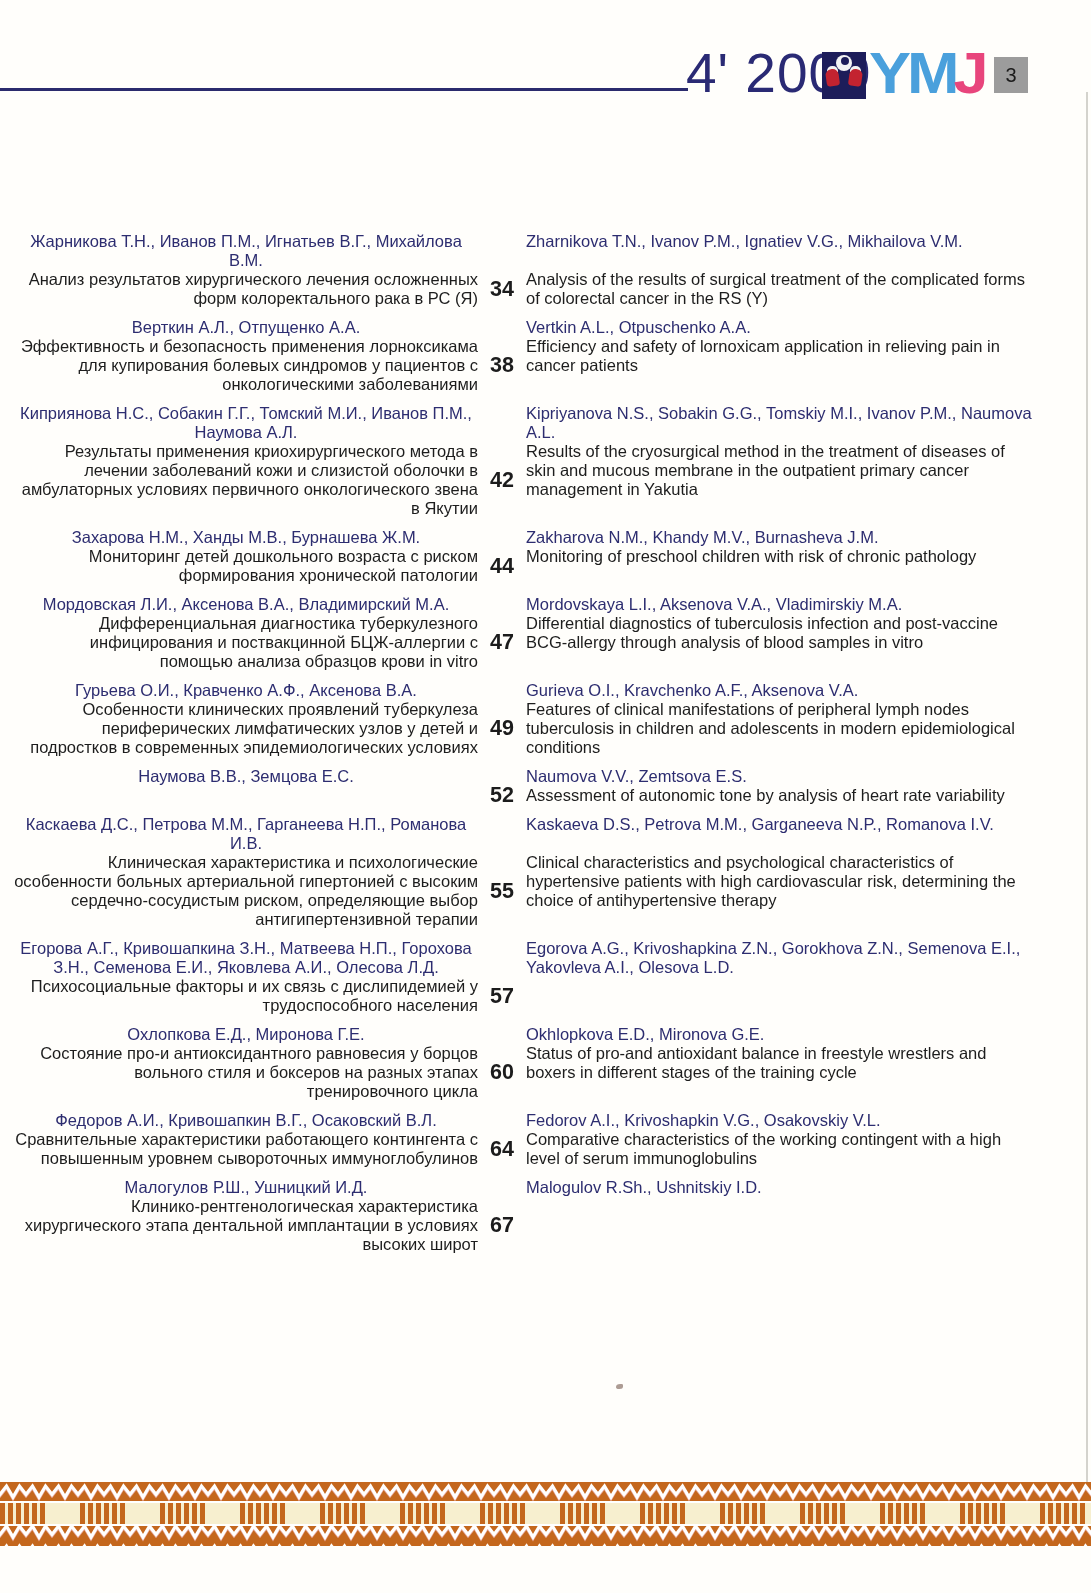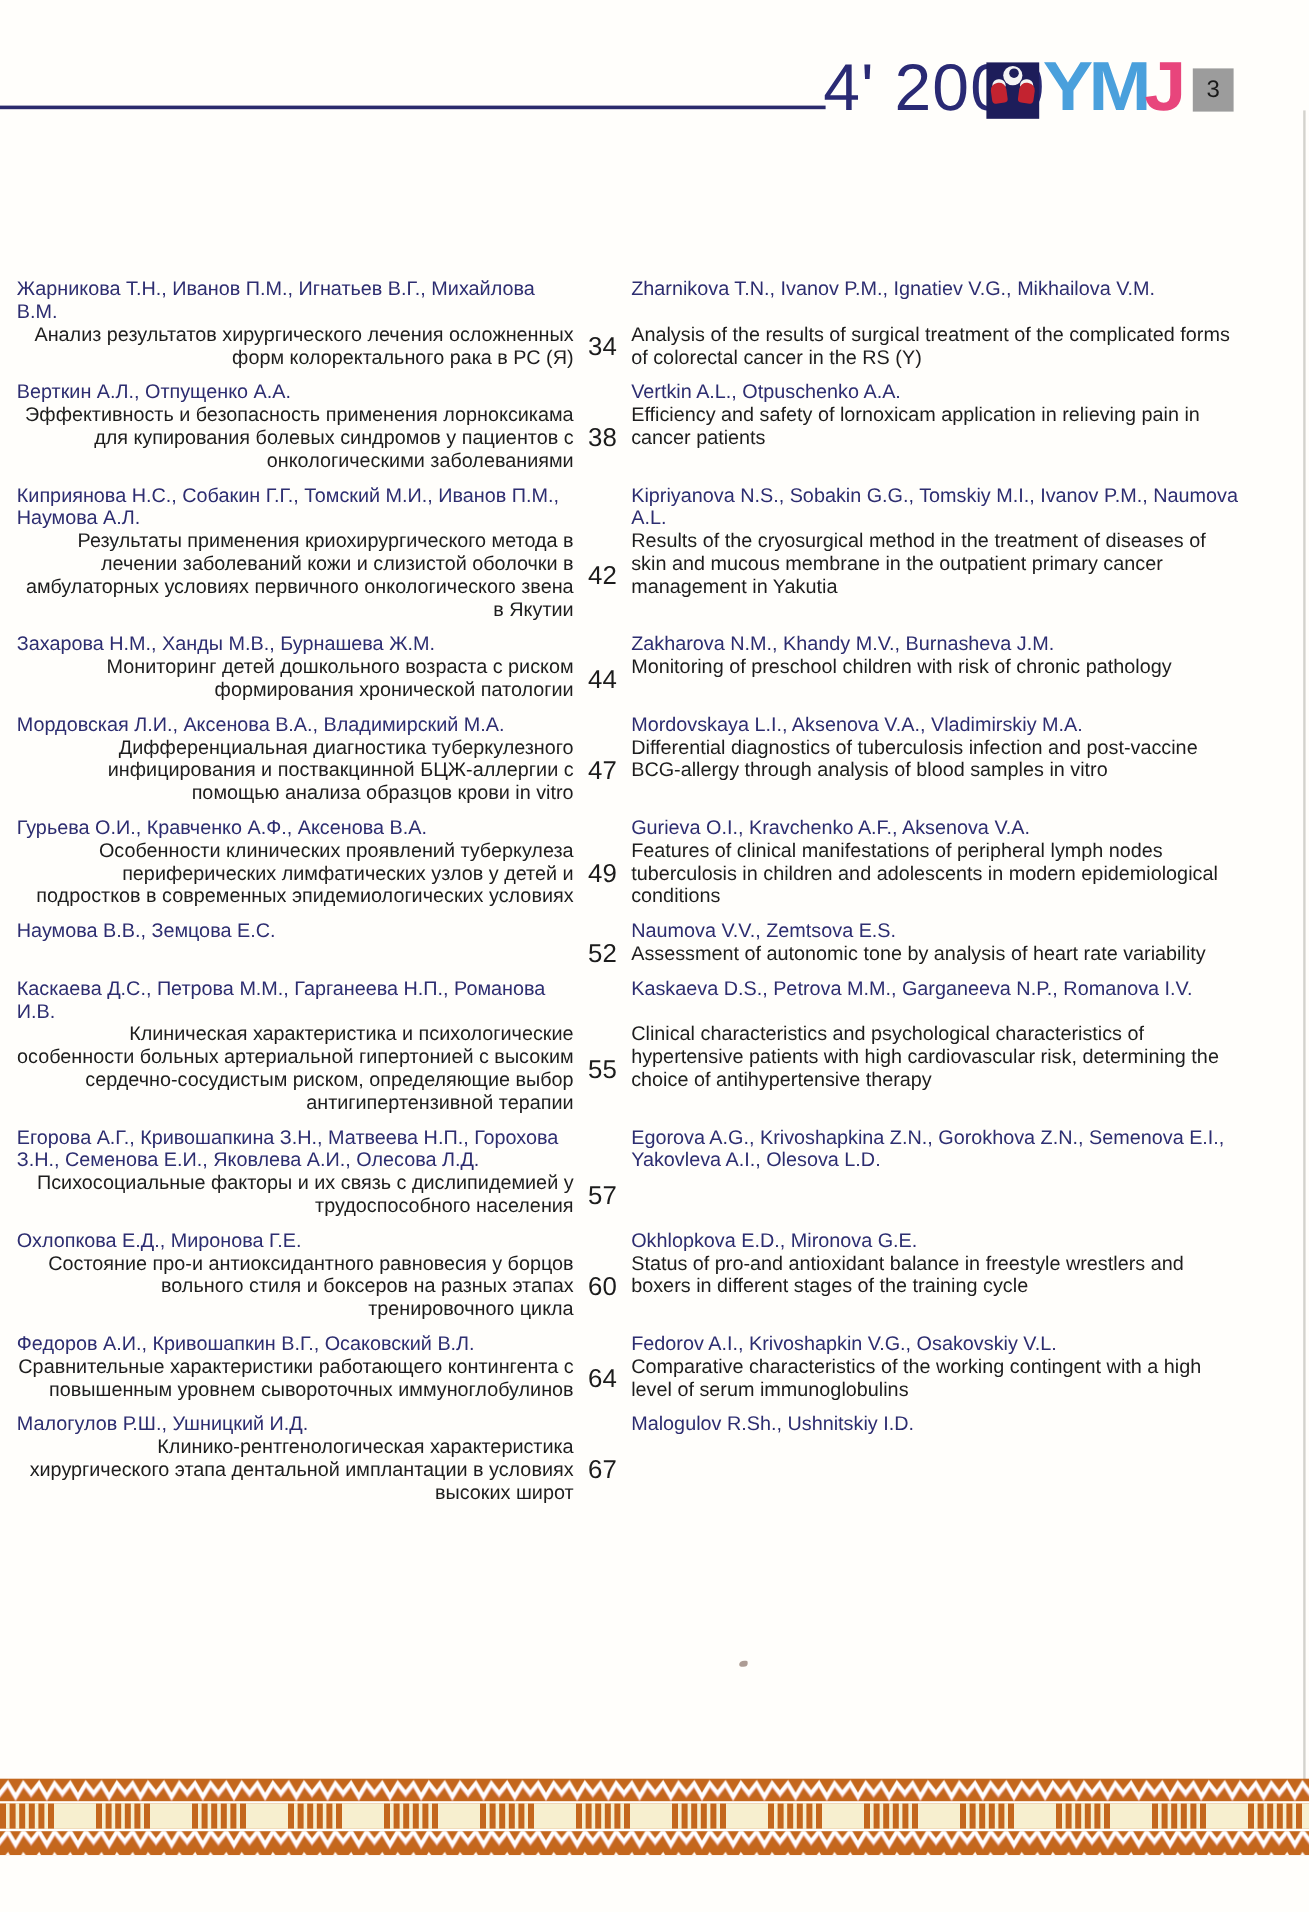--- a/index.html
+++ b/index.html
@@ -70,27 +70,27 @@
   .toc{
     position:absolute;left:14px;top:232px;width:1022px;
   }
   .article{
     display:grid;
     grid-template-columns:464px 48px 1fr;
     grid-template-rows:auto auto;
     margin-bottom:10px;
     font-size:16.5px;line-height:19px;
   }
-  .ru-authors{grid-column:1;grid-row:1;text-align:left;color:#2d2d70;}
+  .ru-authors{grid-column:1;grid-row:1;text-align:center;color:#2d2d70;}
   .en-authors{grid-column:3;grid-row:1;color:#2d2d70;}
   .ru-title{grid-column:1;grid-row:2;text-align:right;color:#1d1d1d;}
   .page-ref{
     grid-column:2;grid-row:2;
     align-self:center;justify-self:center;
-    font-size:21.5px;color:#1c1c1c;
+    font-size:21.5px;color:#1c1c1c;font-weight:bold;
   }
   .en-title{grid-column:3;grid-row:2;color:#1d1d1d;}
 
   
   .ornament{
     position:absolute;left:0;top:1482px;width:1091px;height:64px;
   }
   .speck{
     position:absolute;left:616px;top:1384px;width:7px;height:5px;
     background:#8a7268;border-radius:60% 20% 50% 40%;opacity:.7;

